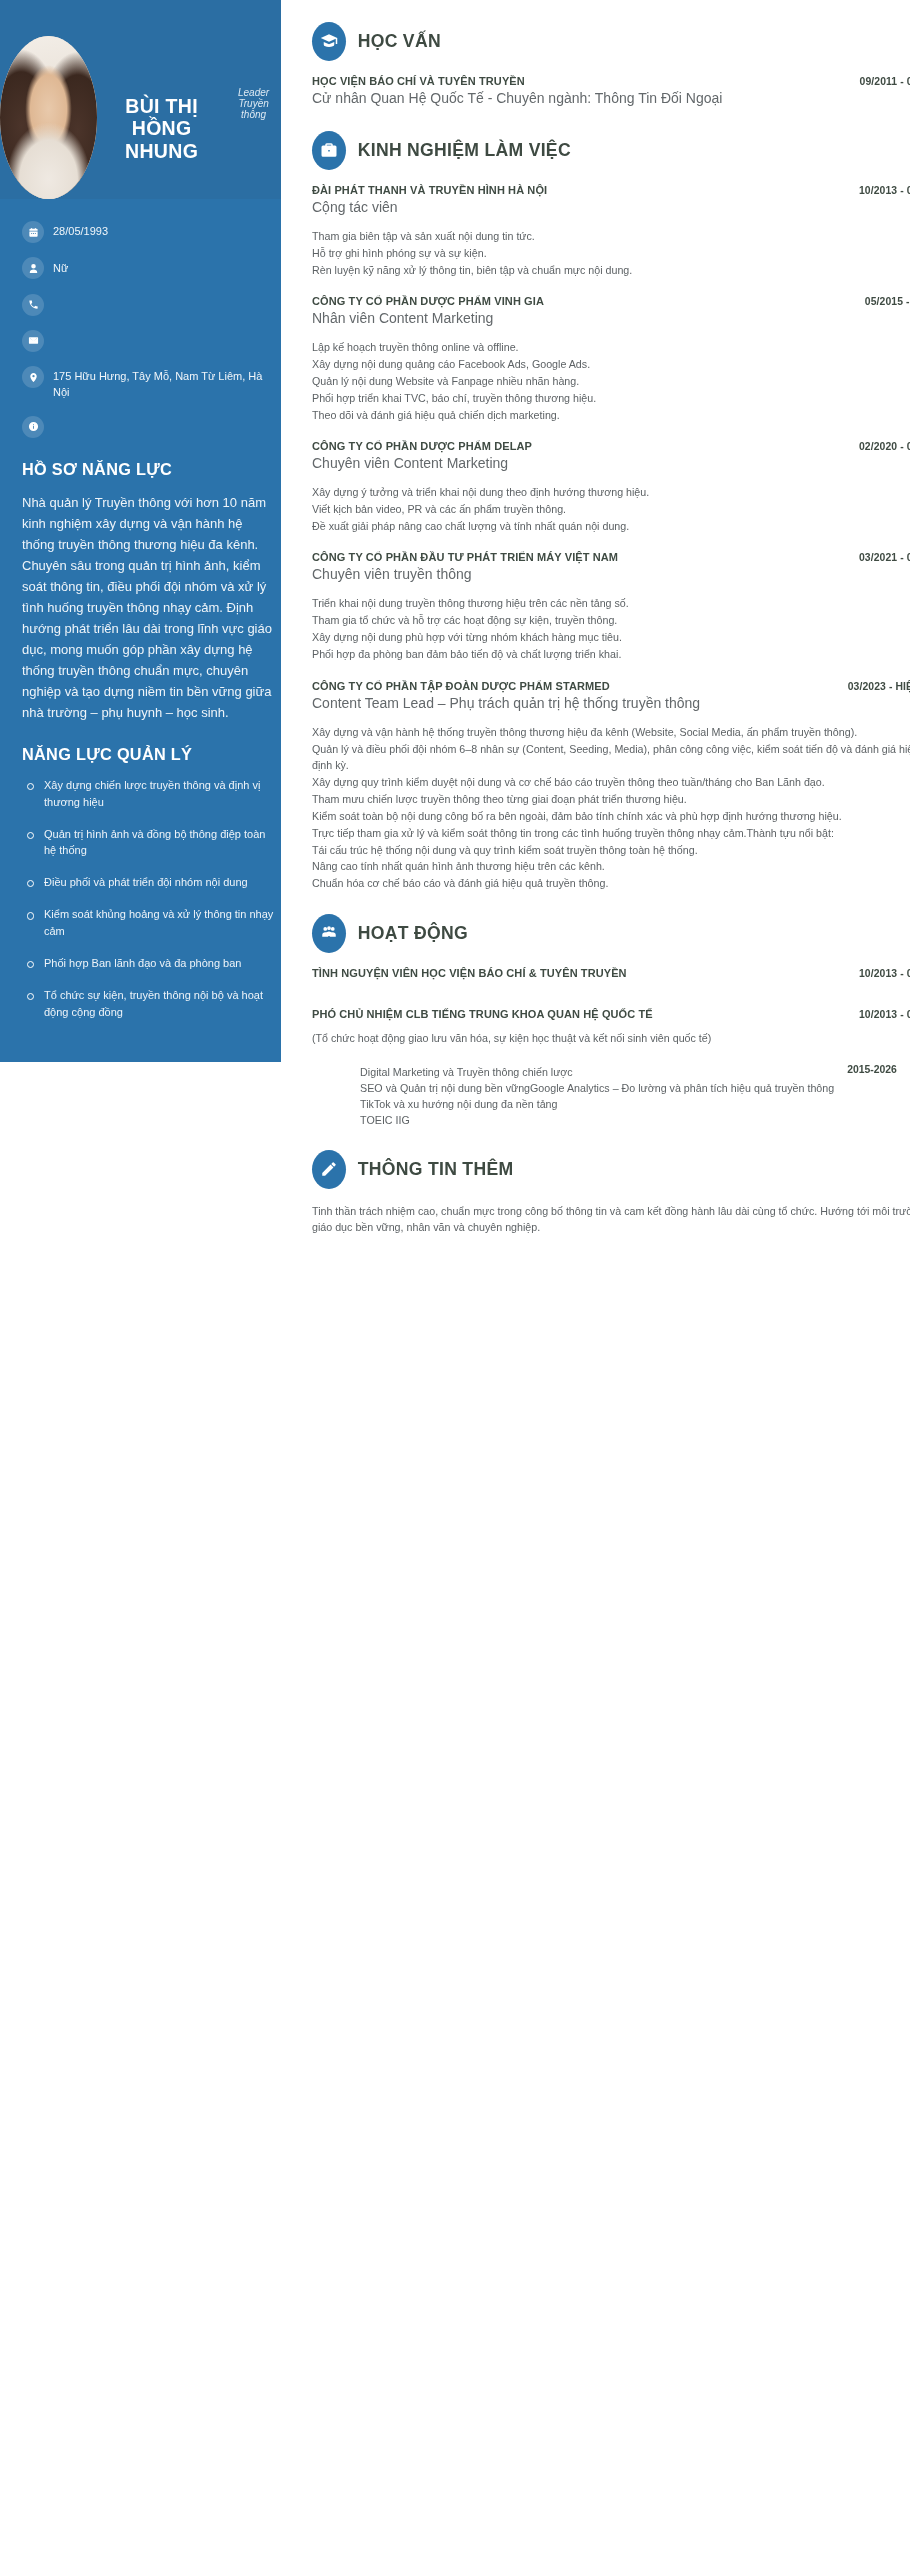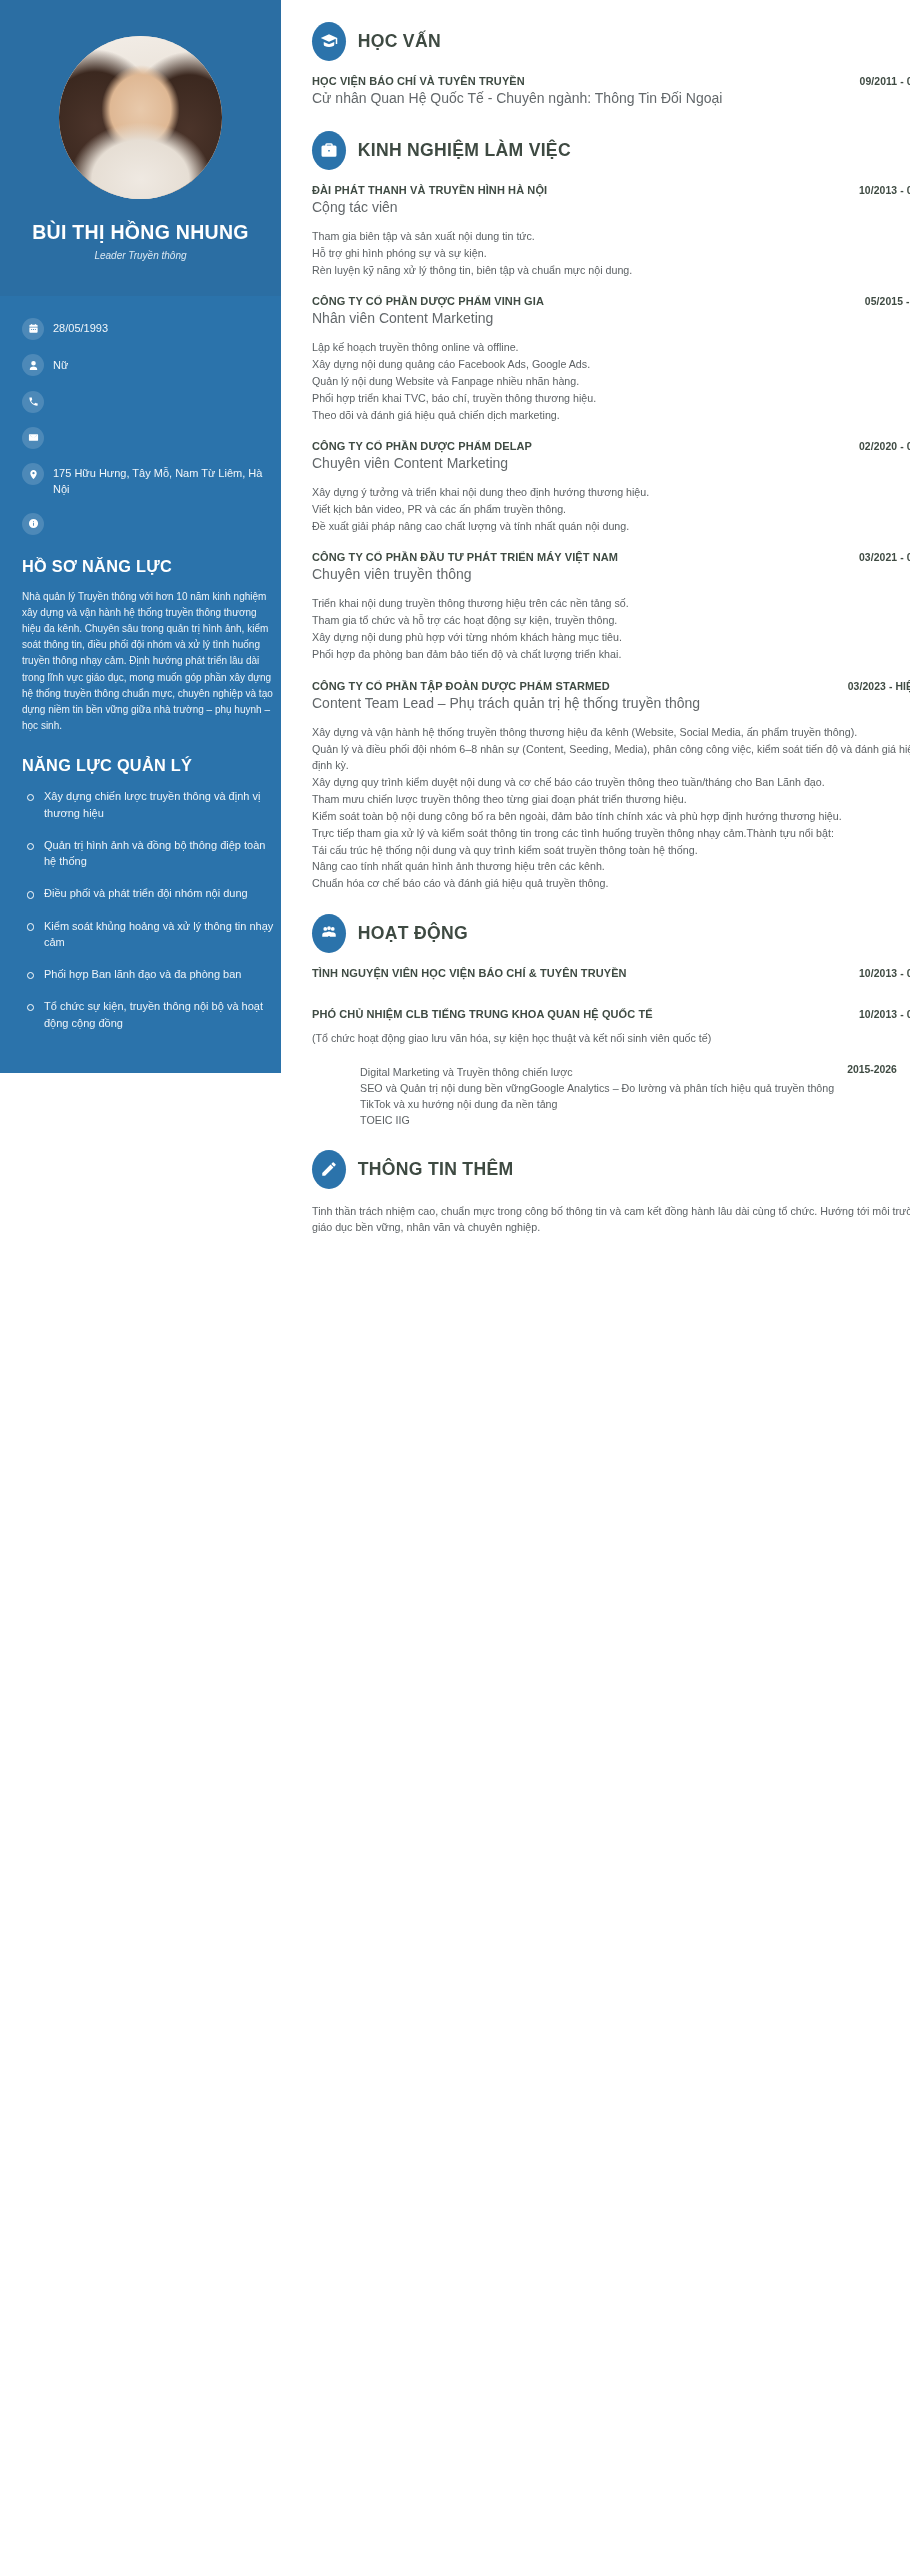--- a/index.html
+++ b/index.html
@@ -21,21 +21,20 @@
     left: 0; top: 0;
     width: 281px;
     background: #2b73ab;
     color: #ffffff;
     padding-bottom: 26px;
   }
   .sidebar-top {
     background: #2b6ea3;
     padding: 36px 0 0 0;
     display: flex;
-    flex-direction: column;
     align-items: center;
   }
   .avatar-wrap {
     width: 163px; height: 163px;
     border-radius: 50%;
     overflow: hidden;
     background: #d8cfc6;
     position: relative;
   }
   .avatar-img {
@@ -88,21 +87,21 @@
     word-break: break-word;
   }
 
   .side-h {
     font-size: 16.3px;
     font-weight: bold;
     letter-spacing: 0.3px;
     margin: 22px 0 13px 0;
   }
   .side-p {
-    font-size: 10px;
+    font-size: 13px;
     line-height: 1.62;
     color: #eef4f9;
     margin-bottom: 5.2px;
   }
   .skill-list { list-style: none; margin-top: 3.9px; }
   .skill-list li {
     position: relative;
     padding-left: 22px;
     font-size: 11px;
     line-height: 1.5;

